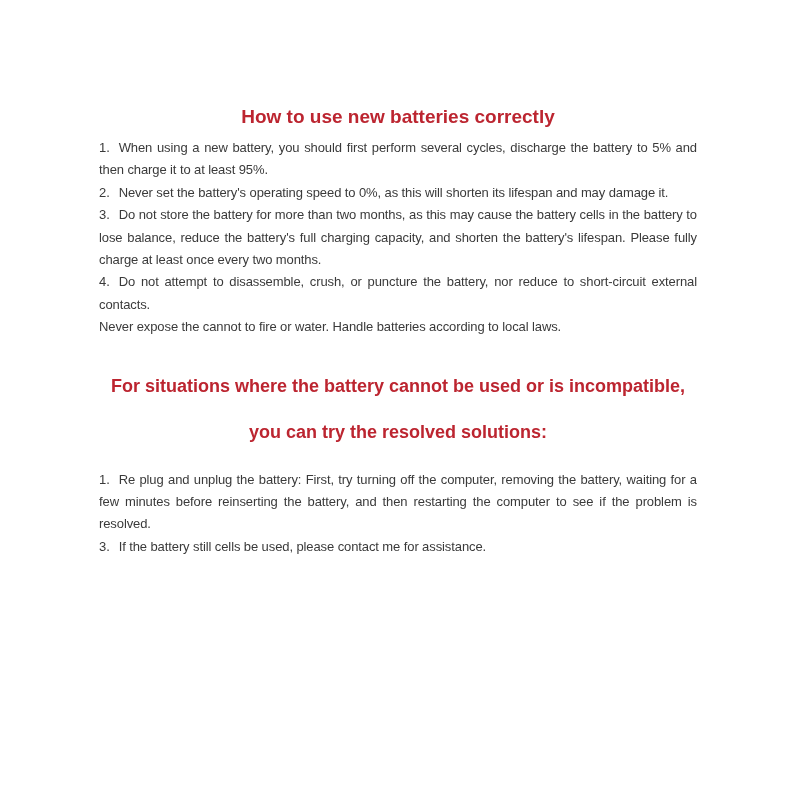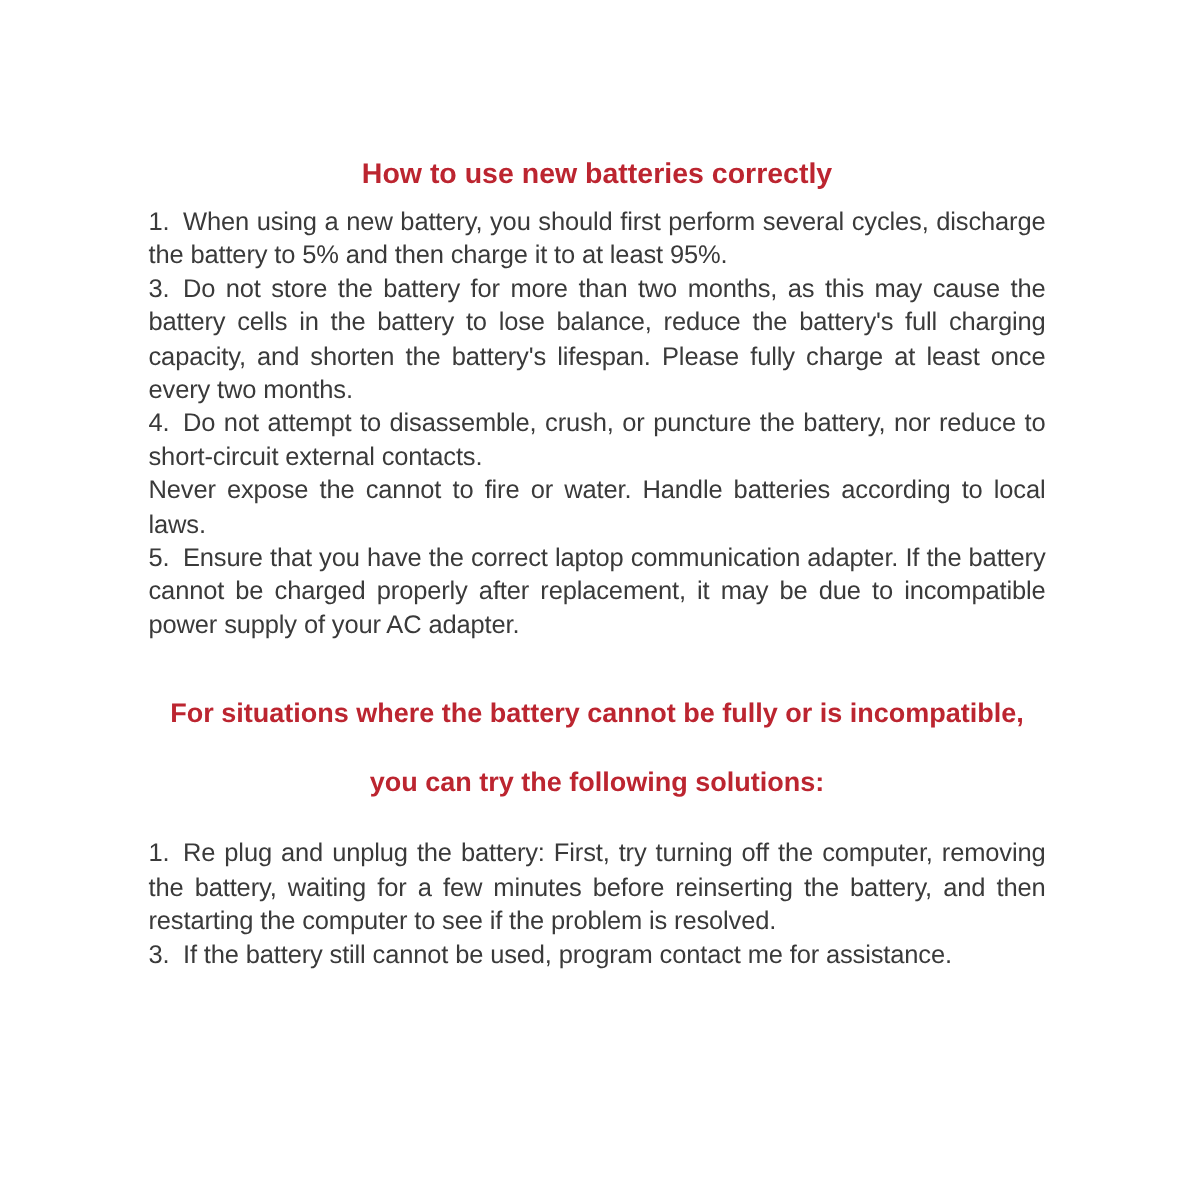--- a/index.html
+++ b/index.html
@@ -30,21 +30,21 @@
     text-align: center;
     margin: 0 -60px;
     white-space: nowrap;
   }
   h1.heading { font-size: 19px; }
   h2.heading { font-size: 18px; }
   .h2-first { margin-top: 35px; }
   .h2-second { margin-top: 22px; }
   .list {
     color: var(--text);
-    font-size: 17px;
+    font-size: 13px;
     line-height: 22.4px;
     letter-spacing: -0.1px;
     text-align: justify;
   }
   .list-usage { margin-top: 8px; }
   .list-solutions { margin-top: 25px; }
   .item { margin: 0; }
   .num { margin-right: 9px; }
   .num:empty { display: none; margin: 0; }
 </style>
@@ -52,35 +52,35 @@
 <body>
 
 <div class="page">
 
   <h1 class="heading">How to use new batteries correctly</h1>
 
   <div class="list list-usage">
 
       <p class="item"><span class="num">1.</span><span class="txt">When using a new battery, you should first perform several cycles, discharge the battery to 5% and then charge it to at least 95%.</span></p>
 
+      <p class="item"><span class="num">2.</span><span class="txt">Never set the battery's operating speed to 0%, as this will shorten its lifespan and may damage it.</span></p>
 
       <p class="item"><span class="num">3.</span><span class="txt">Do not store the battery for more than two months, as this may cause the battery cells in the battery to lose balance, reduce the battery's full charging capacity, and shorten the battery's lifespan. Please fully charge at least once every two months.</span></p>
 
       <p class="item"><span class="num">4.</span><span class="txt">Do not attempt to disassemble, crush, or puncture the battery, nor reduce to short-circuit external contacts.</span></p>
 
       <p class="item"><span class="txt">Never expose the cannot to fire or water. Handle batteries according to local laws.</span></p>
 
-      <p class="item"><span class="num">5.</span><span class="txt">Ensure that you have the correct laptop communication adapter. If the battery cannot be charged properly after replacement, it may be due to incompatible power supply of your AC adapter.</span></p>
     </div>
 
-  <h2 class="heading h2-first">For situations where the battery cannot be fully or is incompatible,</h2>
+  <h2 class="heading h2-first">For situations where the battery cannot be used or is incompatible,</h2>
 
-  <h2 class="heading h2-second">you can try the following solutions:</h2>
+  <h2 class="heading h2-second">you can try the resolved solutions:</h2>
 
   <div class="list list-solutions">
 
       <p class="item"><span class="num">1.</span><span class="txt">Re plug and unplug the battery: First, try turning off the computer, removing the battery, waiting for a few minutes before reinserting the battery, and then restarting the computer to see if the problem is resolved.</span></p>
 
 
-      <p class="item"><span class="num">3.</span><span class="txt">If the battery still cannot be used, program contact me for assistance.</span></p>
+      <p class="item"><span class="num">3.</span><span class="txt">If the battery still cells be used, please contact me for assistance.</span></p>
     </div>
 
 </div>
 
 </body></html>

